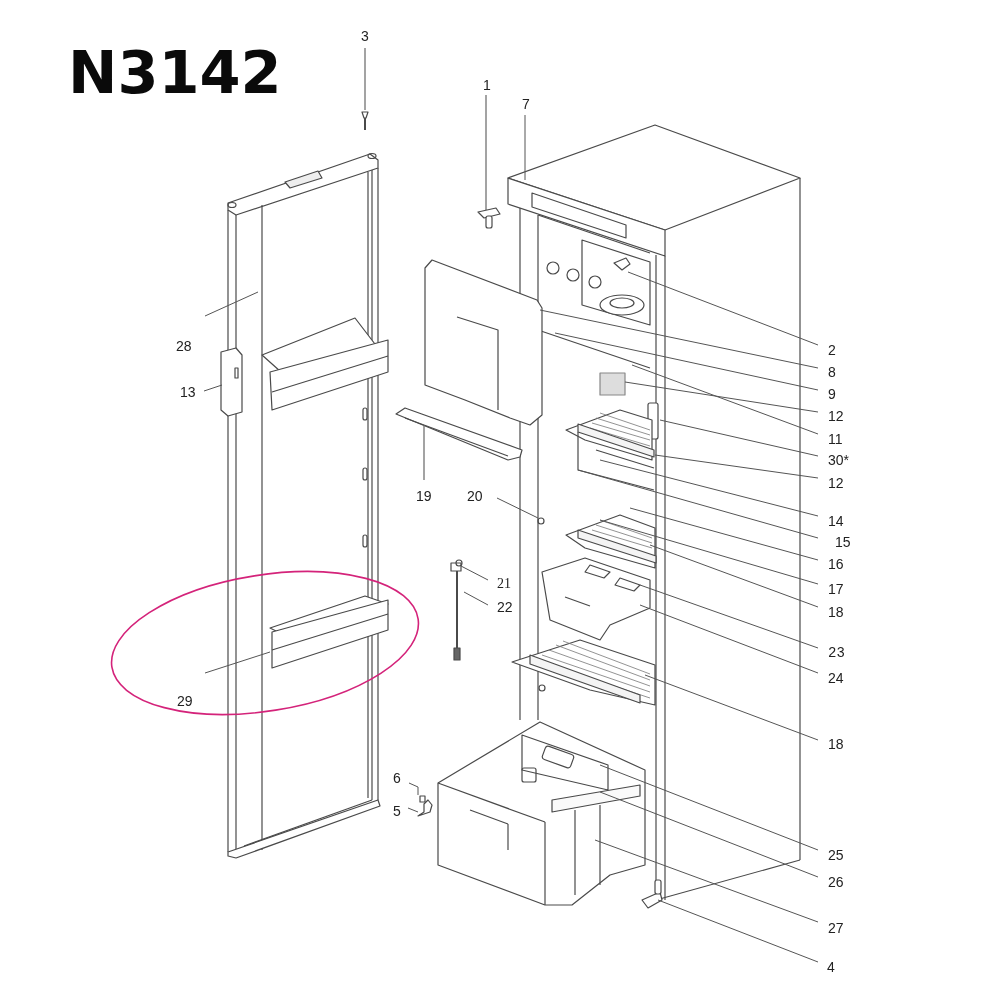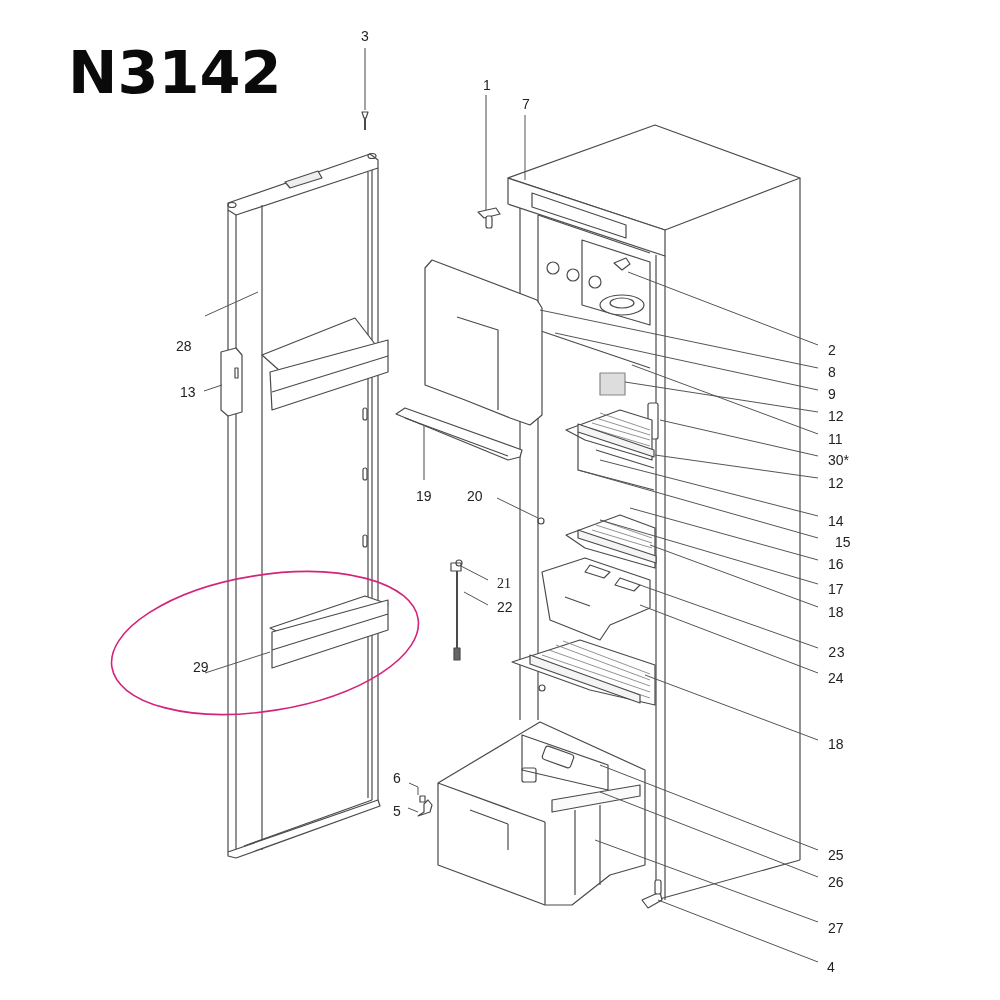--- a/index.html
+++ b/index.html
@@ -236,14 +236,14 @@
     <div class="lbl" style="left: 828px; top: 737px;">18</div>
     <div class="lbl" style="left: 828px; top: 848px;">25</div>
     <div class="lbl" style="left: 828px; top: 875px;">26</div>
     <div class="lbl" style="left: 828px; top: 921px;">27</div>
     <div class="lbl" style="left: 180px; top: 385px;">13</div>
     <div class="lbl" style="left: 416px; top: 489px;">19</div>
     <div class="lbl" style="left: 467px; top: 489px;">20</div>
     <div class="lbl" style="left: 497px; top: 577px; font-family: Liberation Serif, serif;">21</div>
     <div class="lbl" style="left: 497px; top: 600px;">22</div>
     <div class="lbl" style="left: 176px; top: 311px; margin-top: 28px;">28</div>
-    <div class="lbl" style="left: 177px; top: 660px; margin-left: 16px;">29</div>
+    <div class="lbl" style="left: 177px; top: 694px;">29</div>
   </div>
 
 </body></html>

